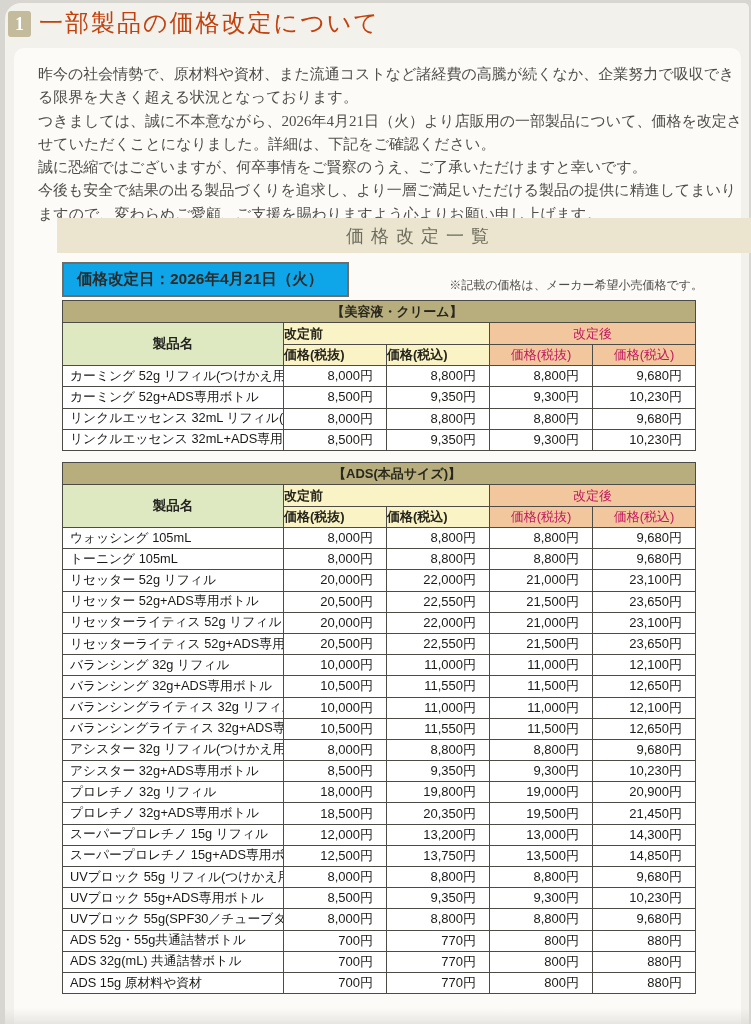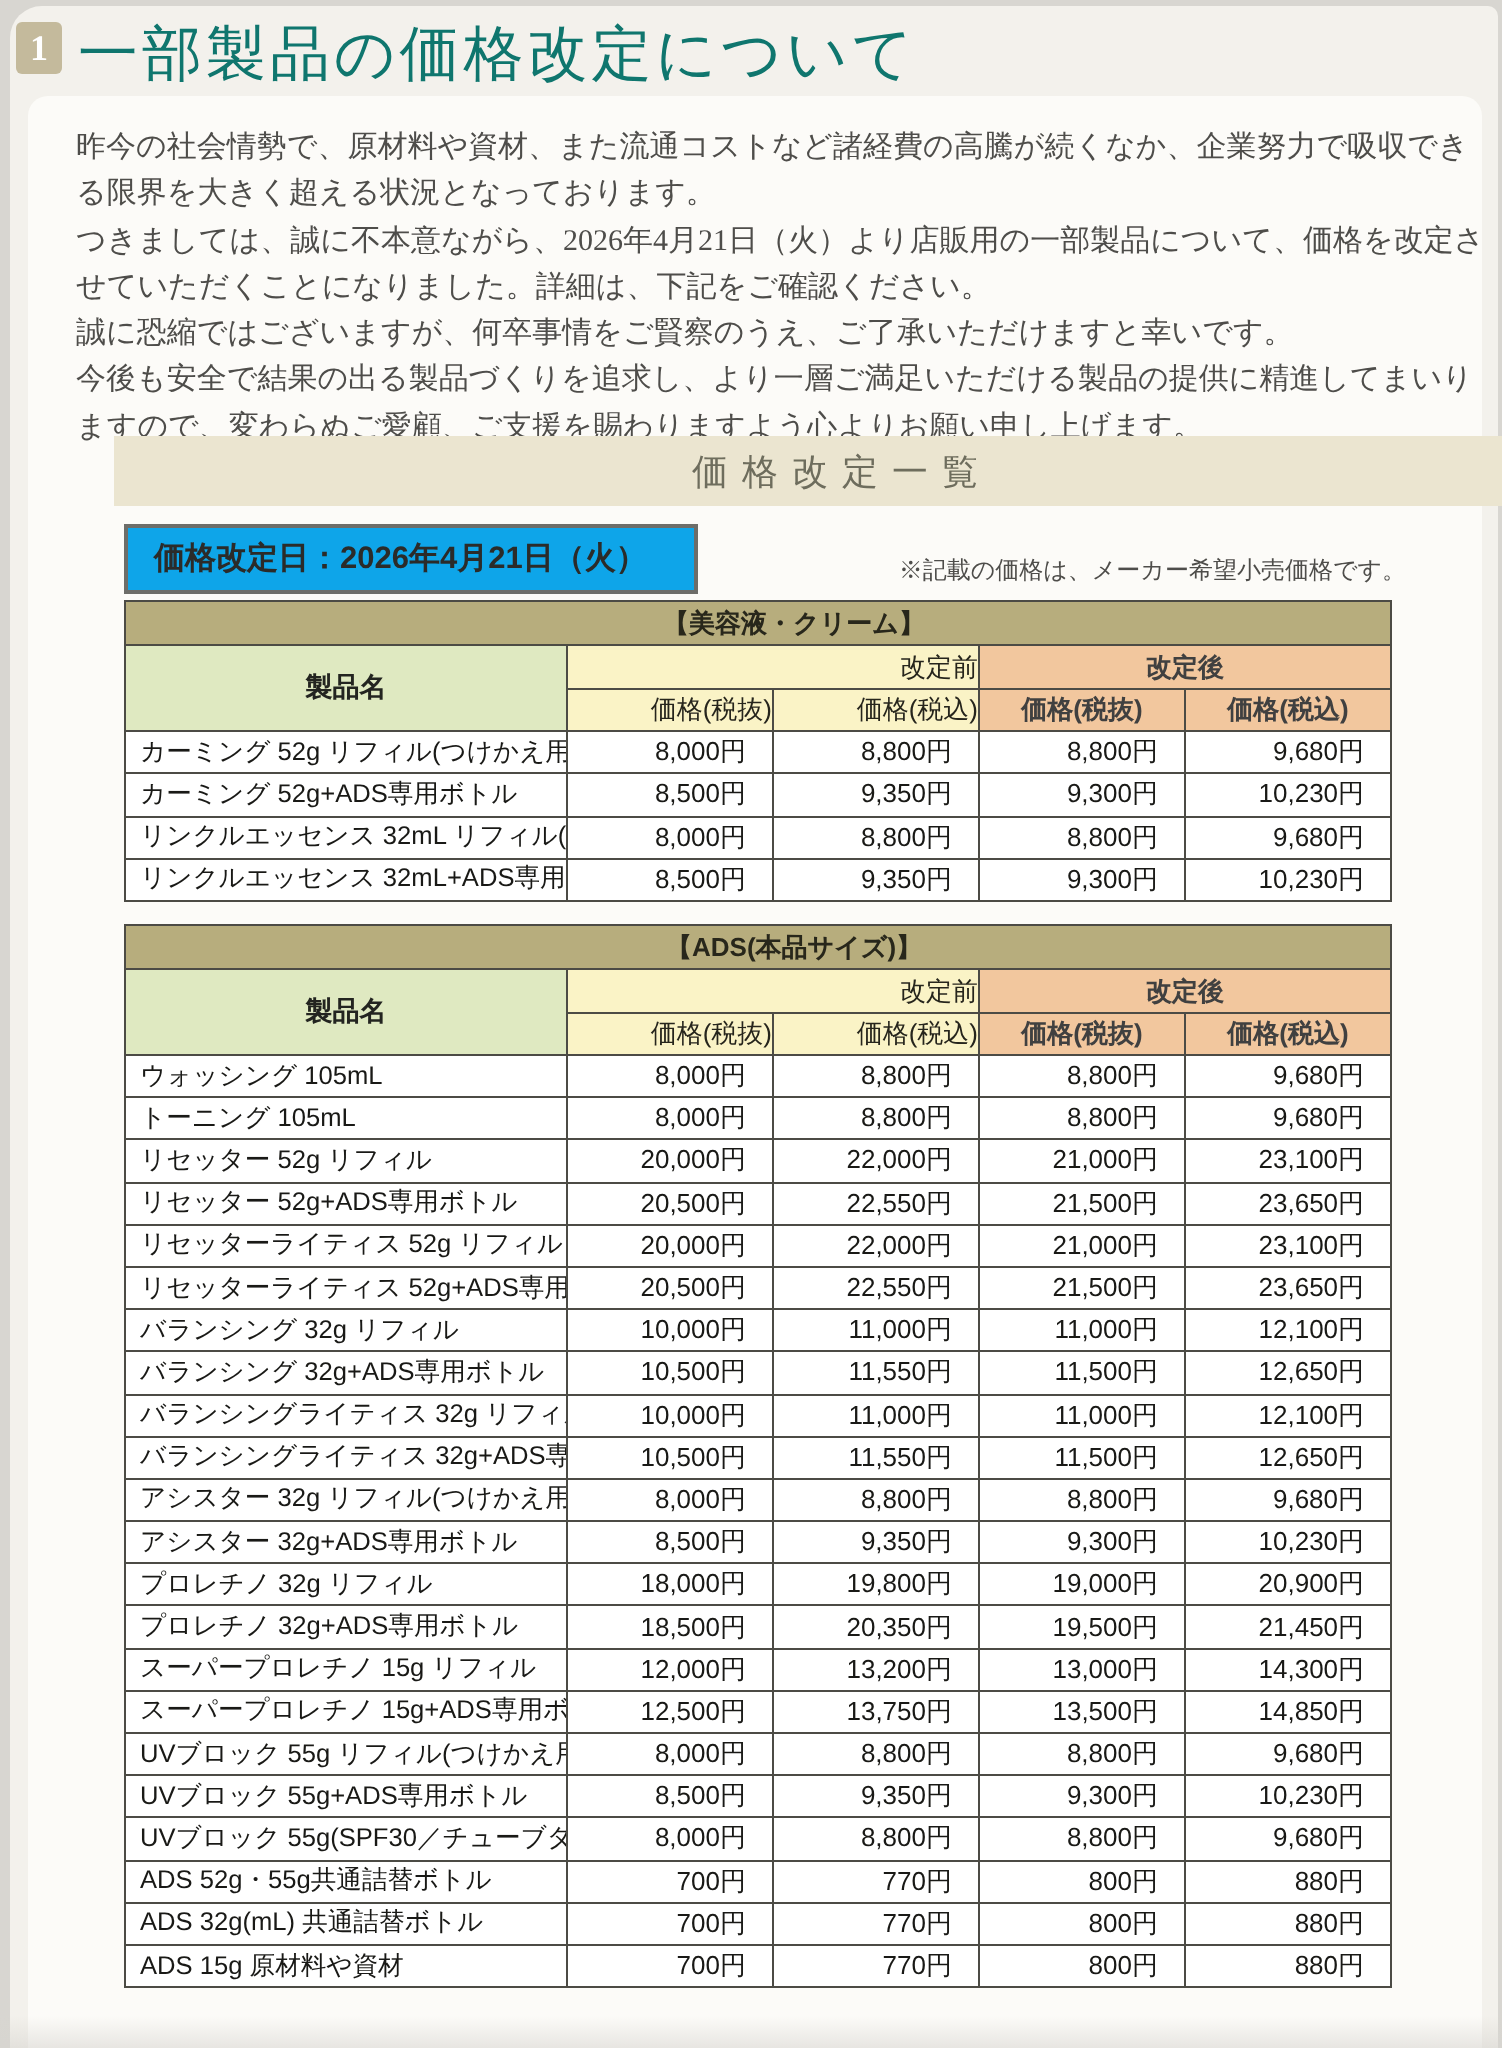--- a/index.html
+++ b/index.html
@@ -26,21 +26,21 @@
   .num-badge{
     position:absolute;left:8px;top:11px;width:23px;height:26px;
     background:#c4ba9c;border-radius:3px;
     color:#ffffff;font-family:"Liberation Serif",serif;
     font-size:18px;font-weight:bold;
     display:flex;align-items:center;justify-content:center;
   }
   .page-title{
     position:absolute;left:39px;top:7px;
     font-family:Liberation Mono, monospace;
-    font-size:30px;color:#0f766e;letter-spacing:2px;
+    font-size:24px;color:#c2410c;letter-spacing:2px;
     white-space:nowrap;
   }
   .intro{
     position:absolute;left:38px;top:63px;width:682px;
     font-family:"Liberation Serif",serif;
     font-size:15px;line-height:23.3px;color:#4e4d4a;
   }
   .intro div{white-space:nowrap;}
   .banner{
     position:absolute;left:57px;top:218px;width:728px;height:35px;
@@ -74,22 +74,22 @@
     padding:0;vertical-align:middle;
   }
   .price-table{border:1.5px solid #44433d;}
   th.band{
     background:#b7ad7d;height:21px;
     font-size:13px;font-weight:bold;color:#28271b;
     text-align:center;
     padding-left:36px;
   }
   th.h-name{background:#dfe9c1;font-size:13.5px;font-weight:bold;color:#232420;text-align:center;}
-  th.h-before{background:#faf3c6;font-weight:normal;color:#26251c;height:21px;text-align:right;}
-  th.h-after{background:#f2c79e;font-weight:bold;color:#404040;height:21px;text-align:center;}
+  th.h-before{background:#faf3c6;font-weight:bold;color:#26251c;height:21px;text-align:left;}
+  th.h-after{background:#f2c79e;font-weight:normal;color:#be185d;height:21px;text-align:center;}
   th.sub{font-size:13px;height:20px;}
   .t1 tbody tr{height:21.25px;}
   .t2 tbody tr{height:21.2px;}
   tbody td{background:#ffffff;color:#191916;}
   td.c-name{padding-left:7px;text-align:left;font-size:12.8px;}
   td.c-price{text-align:right;padding-right:13px;font-size:13px;}
 </style>
 </head>
 <body>
 

